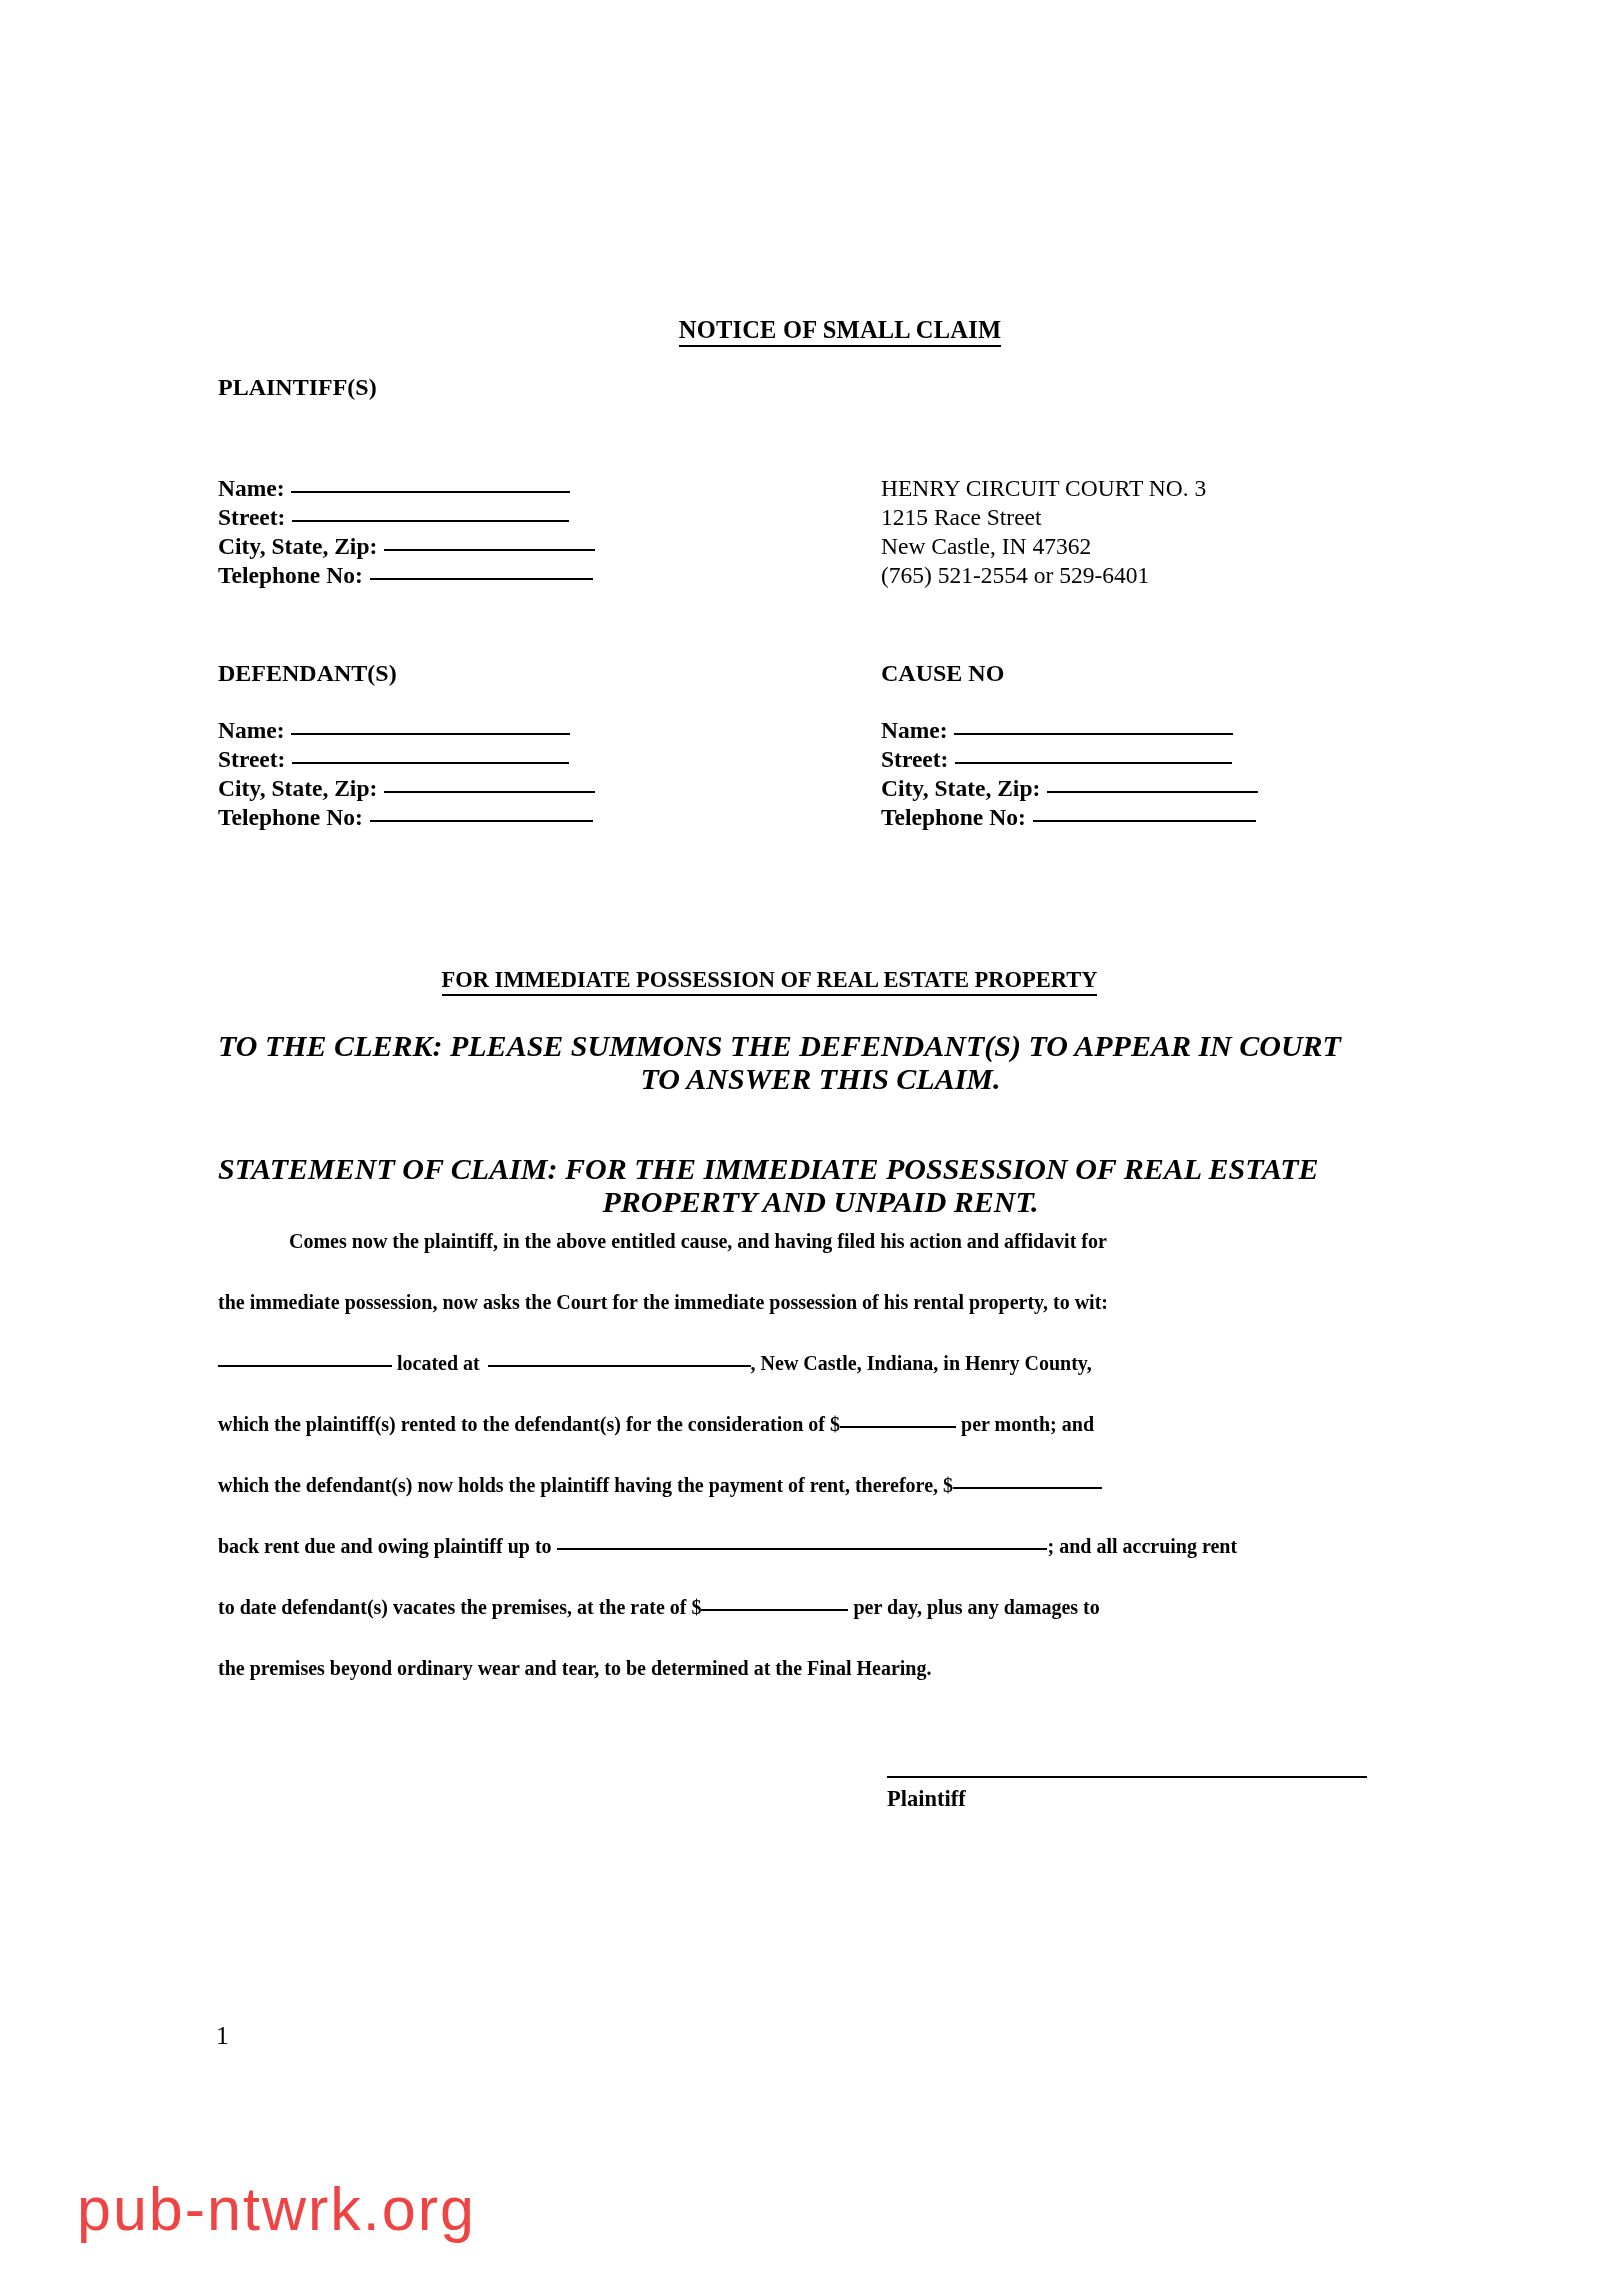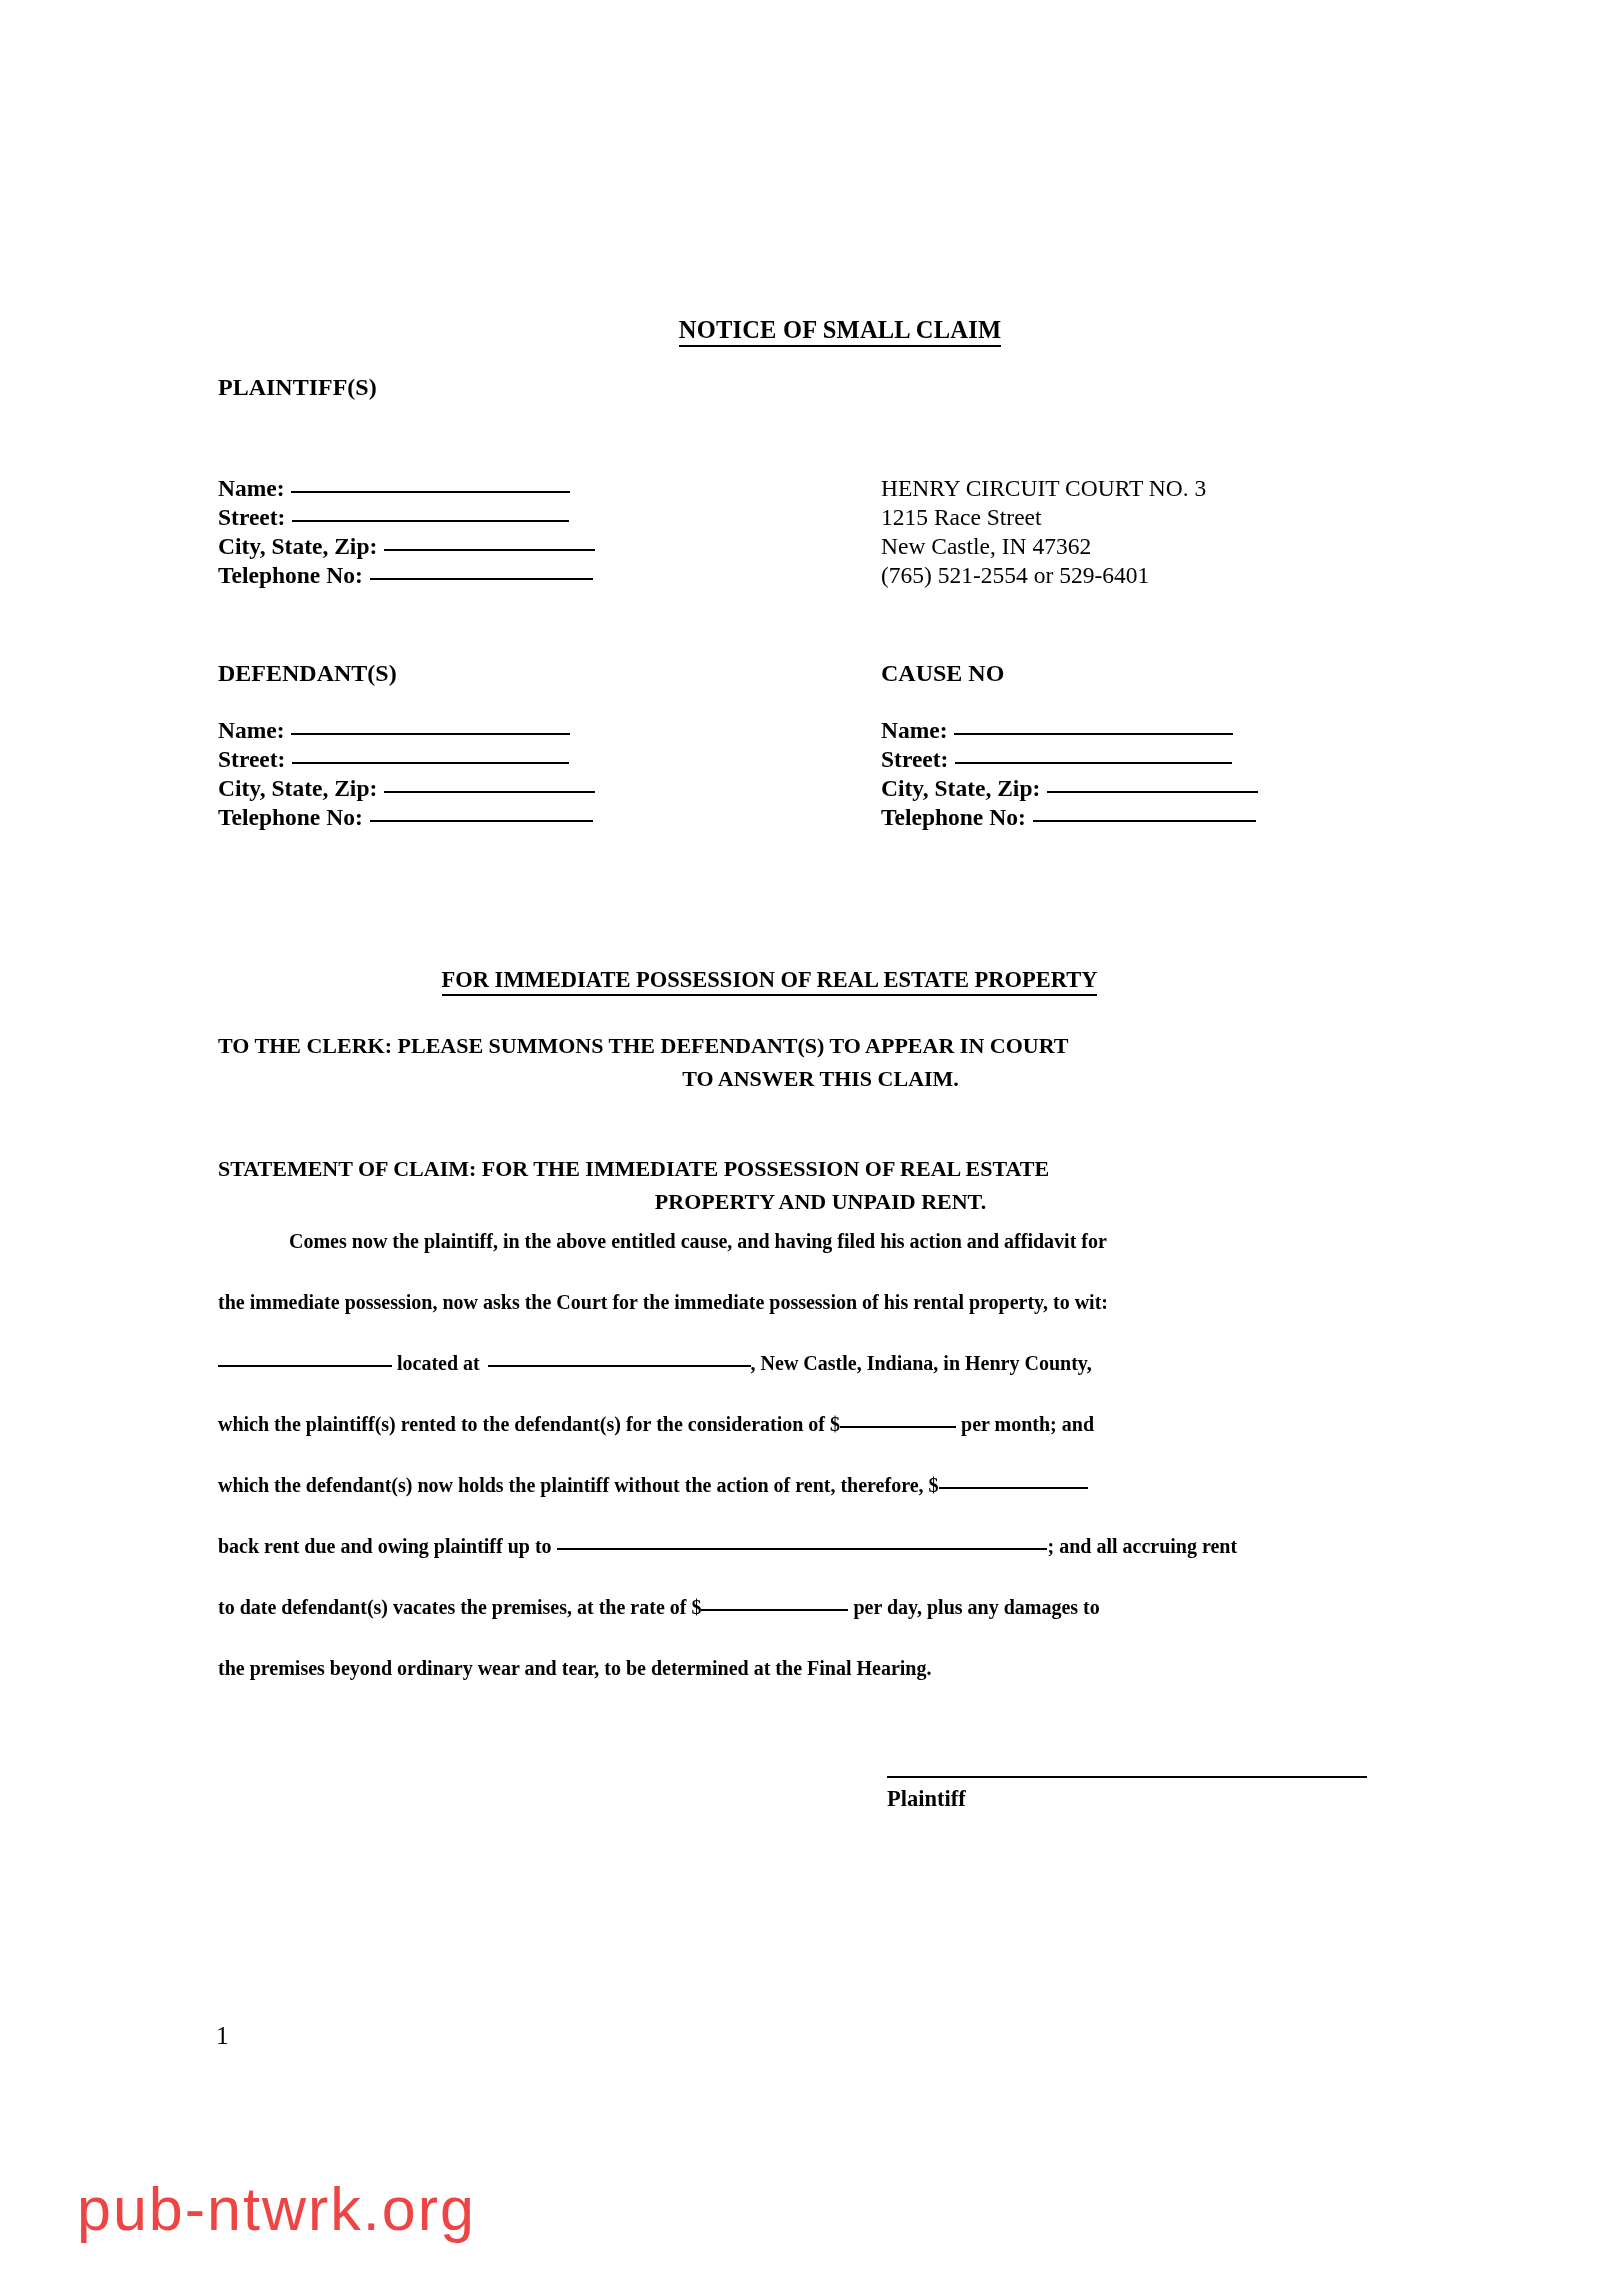--- a/index.html
+++ b/index.html
@@ -109,23 +109,24 @@
   }
   #possession-heading span {
     border-bottom: 2.5px solid #000;
     padding-bottom: 2px;
   }
 
   .block-heading {
     position: absolute;
     left: 188px;
     width: 1264px;
-    font-size: 22px;
+    font-size: 30px;
     font-weight: bold;
     line-height: 33px;
+    font-style: italic;
   }
   #clerk-heading { top: 1029px; }
   #claim-heading { top: 1152px; }
   .heading-l1 { display: block; text-align: left; }
   .heading-l2 { display: block; text-align: center; padding-right: 59px; }
 
   
   #body-copy {
     position: absolute;
     left: 188px;
@@ -285,21 +286,21 @@
       <span class="rule rule-property"></span>
       <span>located at</span><span class="rule rule-located"></span><span>, New Castle, Indiana, in Henry County,</span>
     </span>
 
     <span class="body-line">
       <span>which the plaintiff(s) rented to the defendant(s) for the consideration of $</span><span class="rule rule-rent"></span>
       <span>per month; and</span>
     </span>
 
     <span class="body-line">
-      <span>which the defendant(s) now holds the plaintiff without the action of rent, therefore, $</span><span class="rule rule-total"></span>
+      <span>which the defendant(s) now holds the plaintiff having the payment of rent, therefore, $</span><span class="rule rule-total"></span>
     </span>
 
     <span class="body-line">
       <span>back rent due and owing plaintiff up to</span><span class="rule rule-backrent"></span><span>; and all accruing rent</span>
     </span>
 
     <span class="body-line">
       <span>to date defendant(s) vacates the premises, at the rate of $</span><span class="rule rule-perday"></span>
       <span>per day, plus any damages to</span>
     </span>

